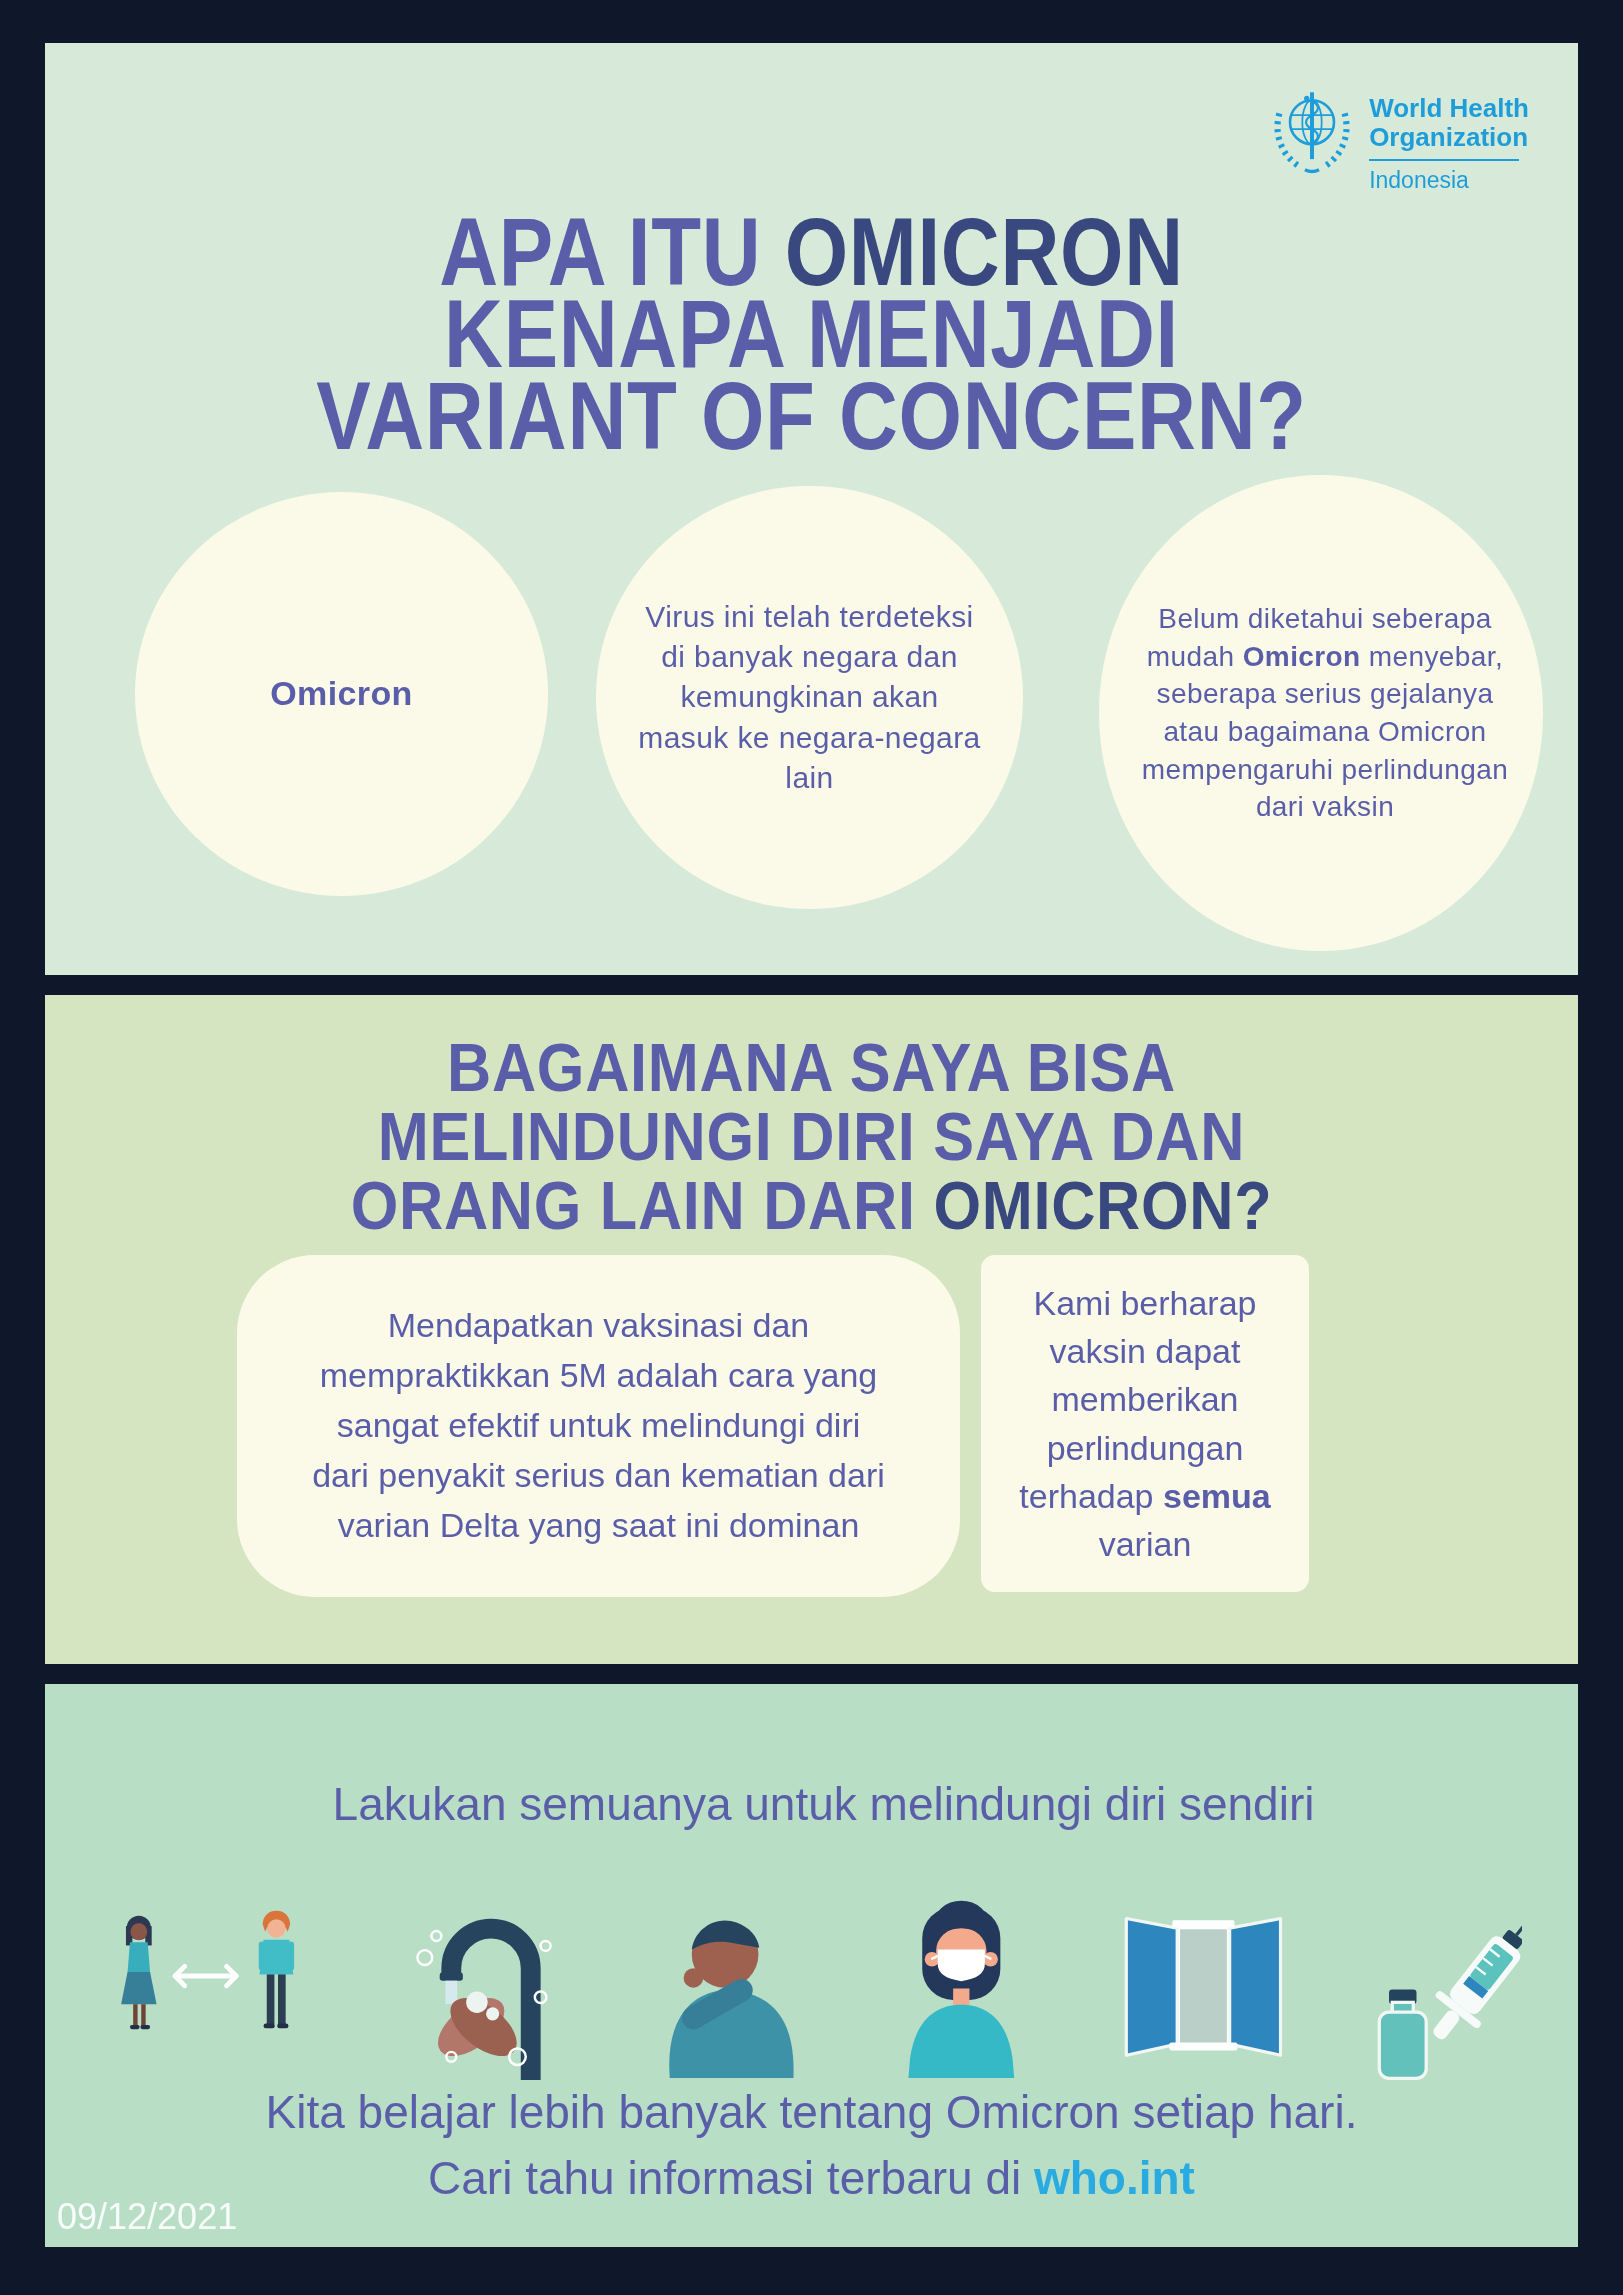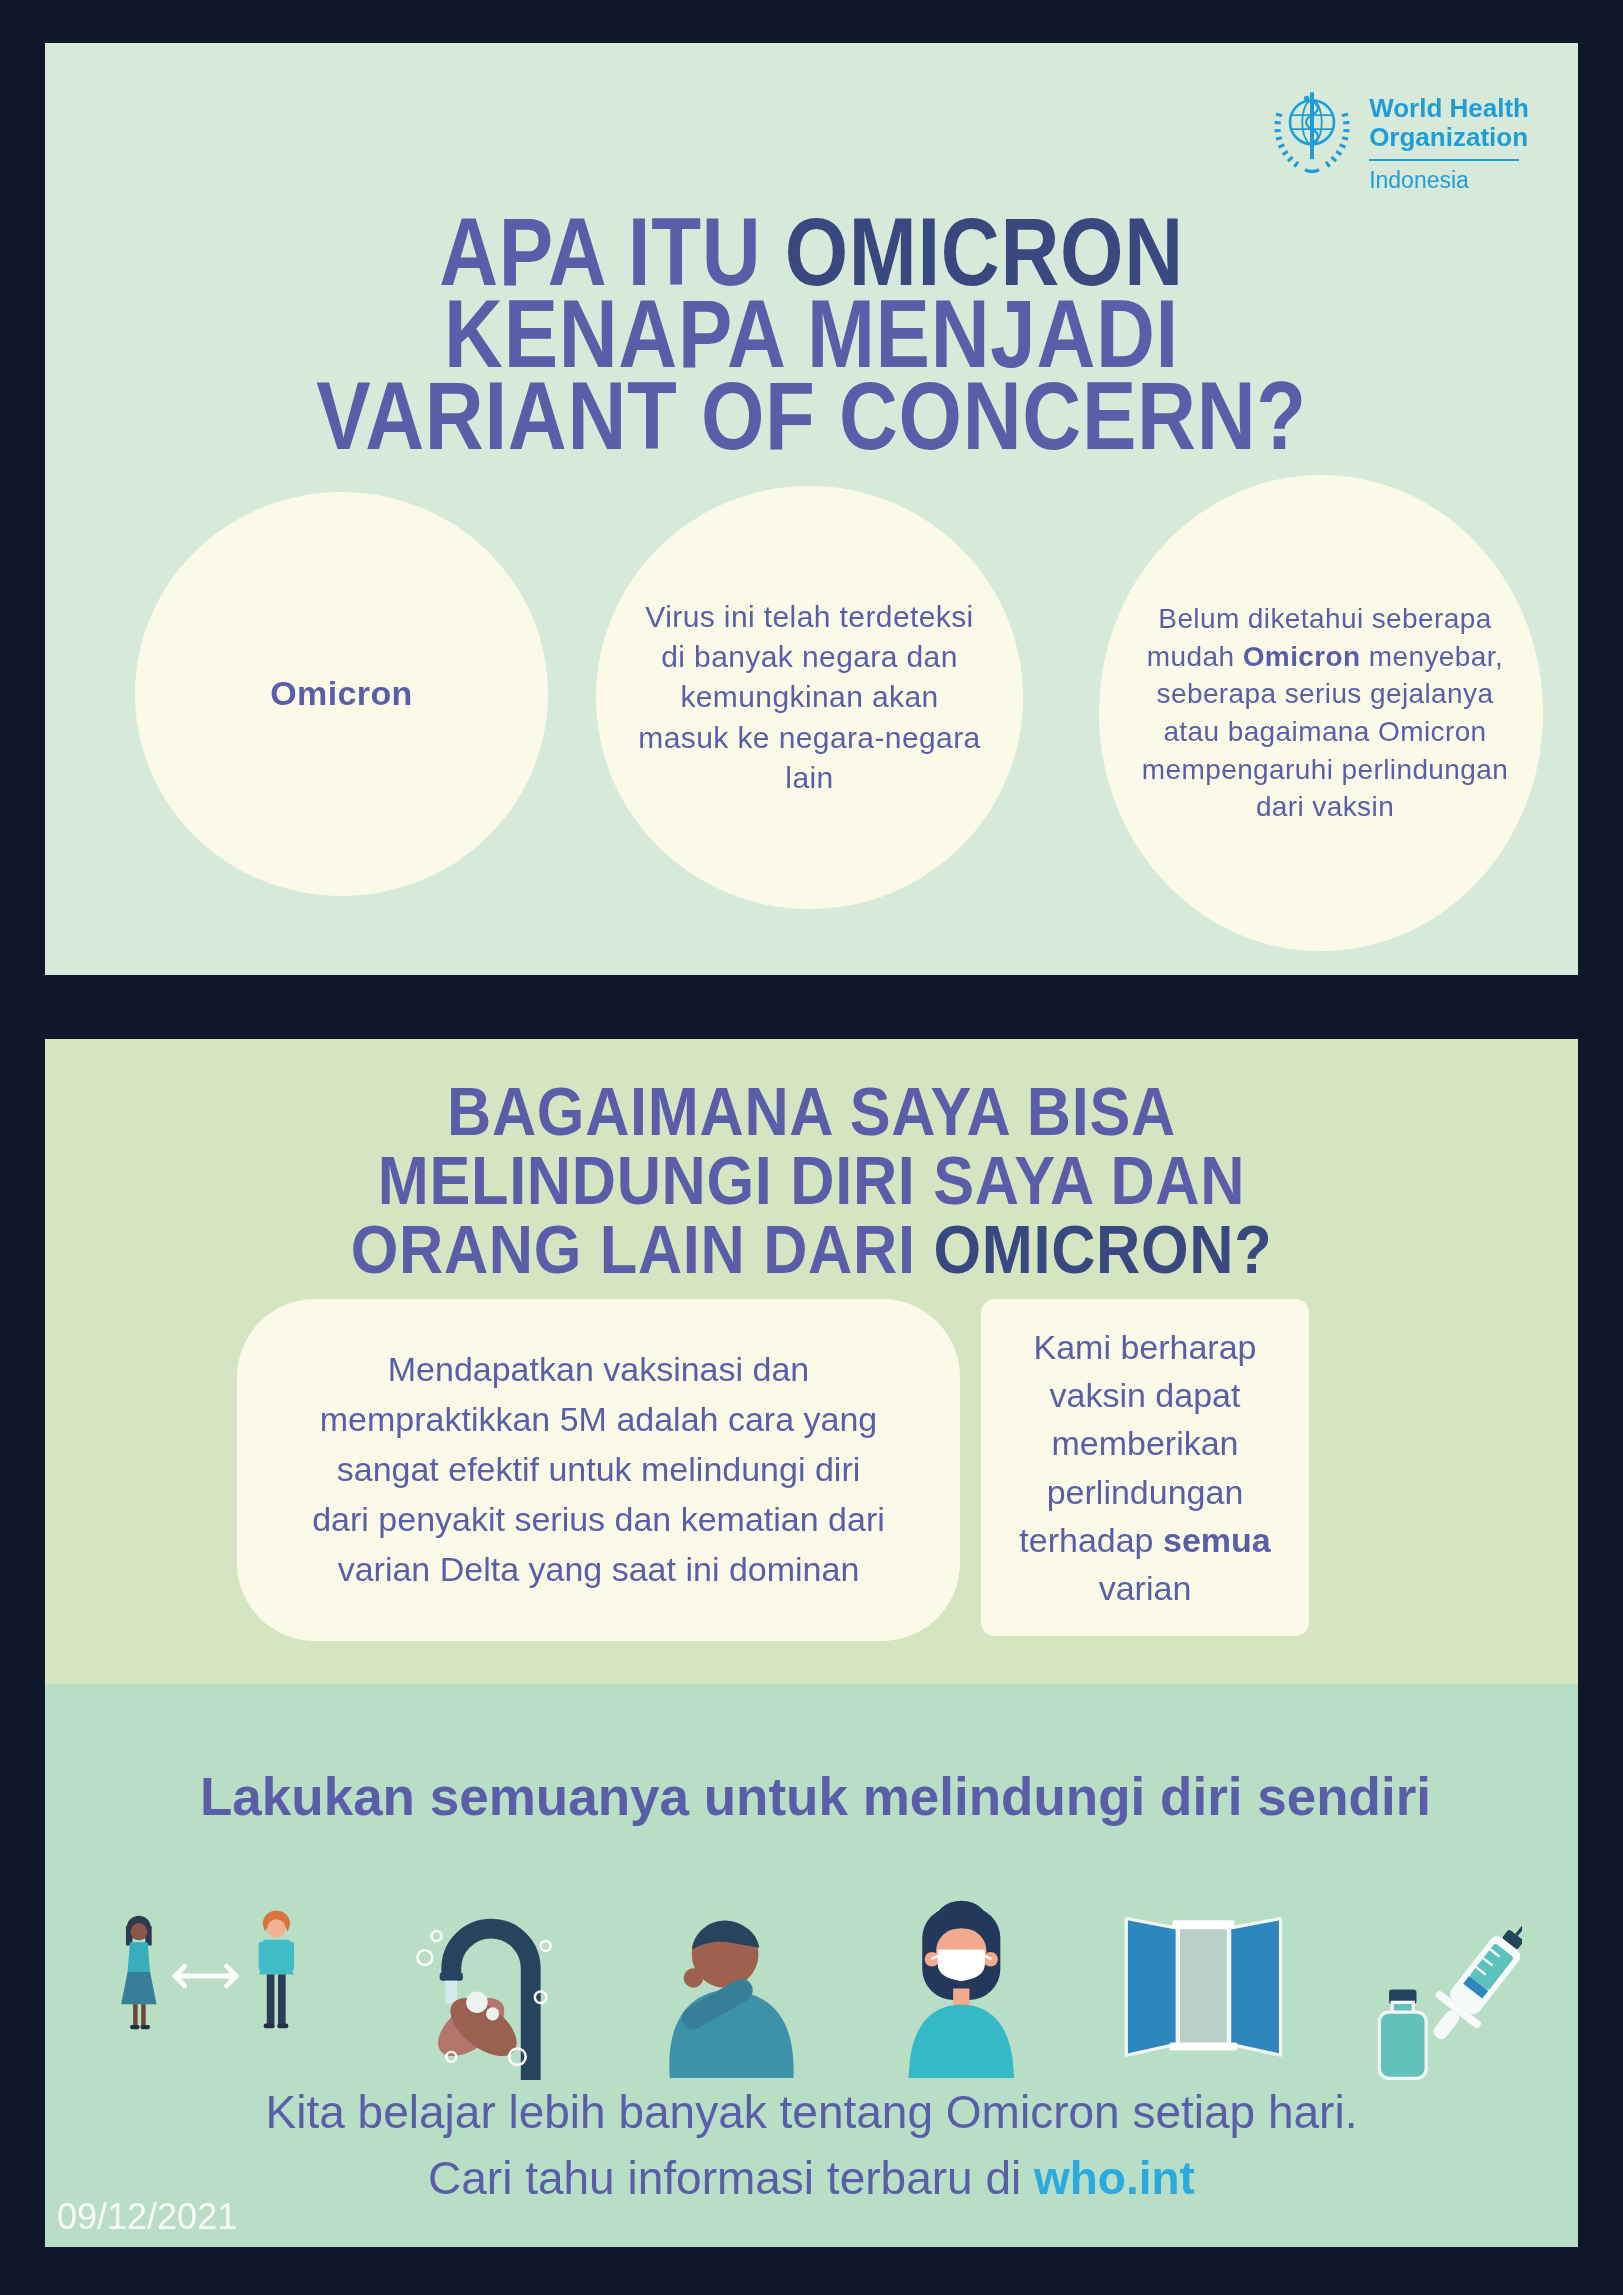--- a/index.html
+++ b/index.html
@@ -1,20 +1,20 @@
 <!DOCTYPE html>
 <html style="--purple: #5A5EA9; --navy: #39497F; --cream: #FBFAE8; --mint: #D7EAD9; --green: #D6E5C1; --teal: #B9DEC6; --who_blue: #1F9DD9; --link_blue: #29ABE2; --date_white: #F8FCFA;font-size:13.5px"><head>
 <meta charset="utf-8">
 <style>
   html,body{margin:0;padding:0;background:#ffffff;}
   body{font-family:"Liberation Sans", sans-serif;}
   .poster{position:relative;width:1623px;height:2295px;background:#0f172a;overflow:hidden;margin:0 auto;}
   .sec{position:absolute;left:45px;width:1533px;}
   .sec1{top:43px;height:932px;background:var(--mint,#D7EAD9);}
-  .sec2{top:995px;height:669px;background:var(--green,#D6E5C1);margin-top:44px;}
+  .sec2{top:995px;height:669px;background:var(--green,#D6E5C1);}
   .sec3{top:1684px;height:563px;background:var(--teal,#B9DEC6);}
 
   
   .who{position:absolute;top:44px;right:49px;display:flex;gap:13.5px;align-items:flex-start;}
   .emblem{width:88px;height:88px;color:var(--who_blue,#1F9DD9);}
   .who-words{padding-top:6.8px;}
   .wl{display:block;font-size:26px;font-weight:700;color:var(--who_blue,#1F9DD9);line-height:29px;letter-spacing:0;}
   .who-rule{height:1.7px;background:var(--who_blue,#1F9DD9);margin:7.6px 0 6px;width:150px;}
   .who-region{font-size:23px;color:var(--who_blue,#1F9DD9);}
 
@@ -39,21 +39,21 @@
   b{font-weight:700;}
 
   
   .bubble{position:absolute;background:var(--cream,#FBFAE8);display:flex;align-items:center;justify-content:center;text-align:center;color:var(--purple,#5A5EA9);}
   .b1{left:192px;top:260px;width:723px;height:342px;border-radius:78px;}
   .b2{left:936px;top:260px;width:328px;height:337px;border-radius:14px;}
   .b1 p{margin:0;width:583px;font-size:34px;line-height:1.47;}
   .b2 p{margin:0;width:279px;font-size:34px;line-height:1.42;}
 
   
-  .s3head{position:absolute;top:73px;left:0;width:100%;text-align:center;font-size:53px;line-height:71px;font-weight:700;color:var(--purple,#5A5EA9);margin:4px;}
+  .s3head{position:absolute;top:73px;left:0;width:100%;text-align:center;font-size:46px;line-height:71px;font-weight:400;color:var(--purple,#5A5EA9);margin:12px;}
   .icons{position:absolute;top:203px;left:0;width:100%;height:203px;display:flex;justify-content:space-between;align-items:center;padding:0 56px;box-sizing:border-box;}
   .icons svg{display:block;}
   .s3foot{position:absolute;top:395px;left:0;width:100%;text-align:center;font-size:46px;line-height:66px;color:var(--purple,#5A5EA9);margin:0;}
   .fl{display:block;}
   .wholink{color:var(--link_blue,#29ABE2);font-weight:700;text-decoration:none;}
   .date{position:absolute;left:12px;top:512px;font-size:36px;color:var(--date_white,#F8FCFA);}
 </style>
 </head>
 <body>
 

